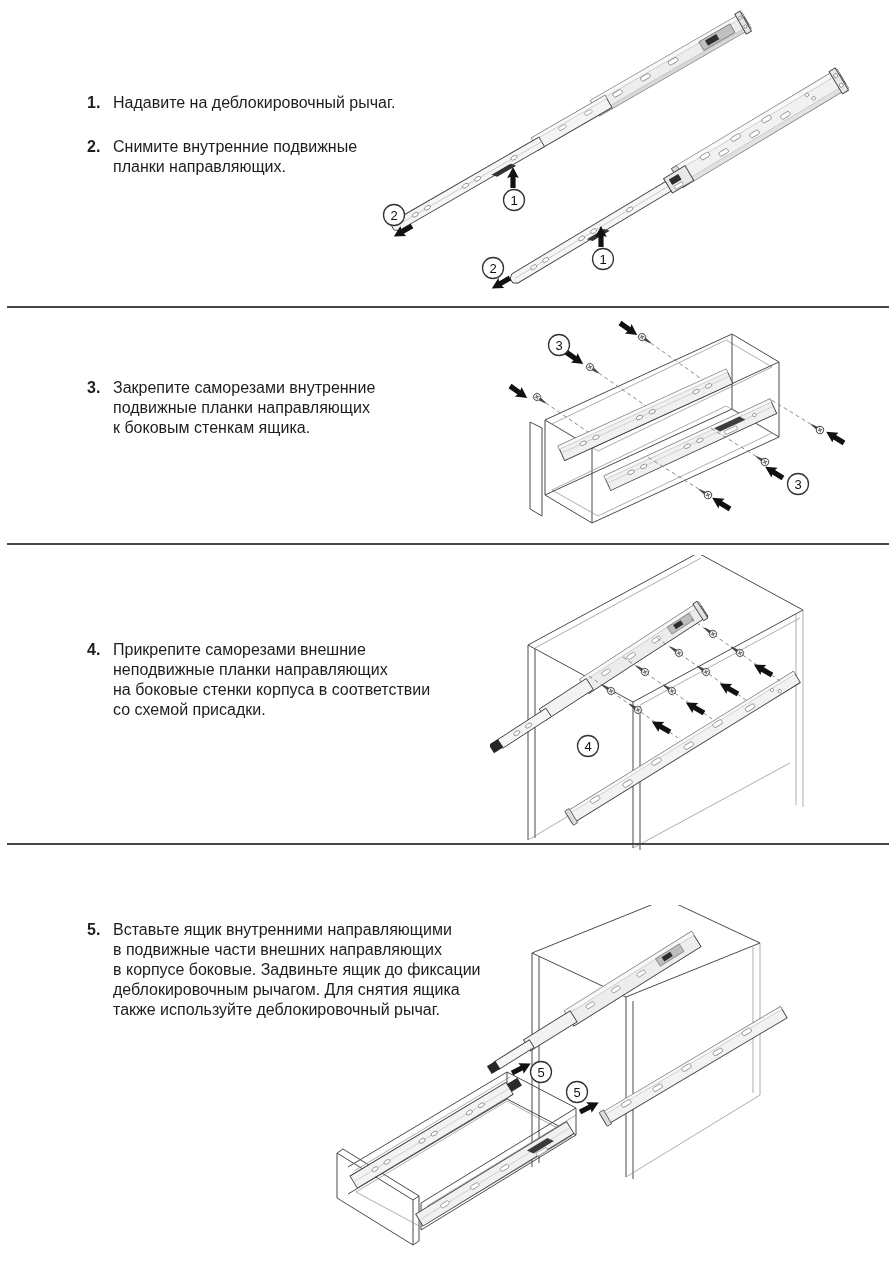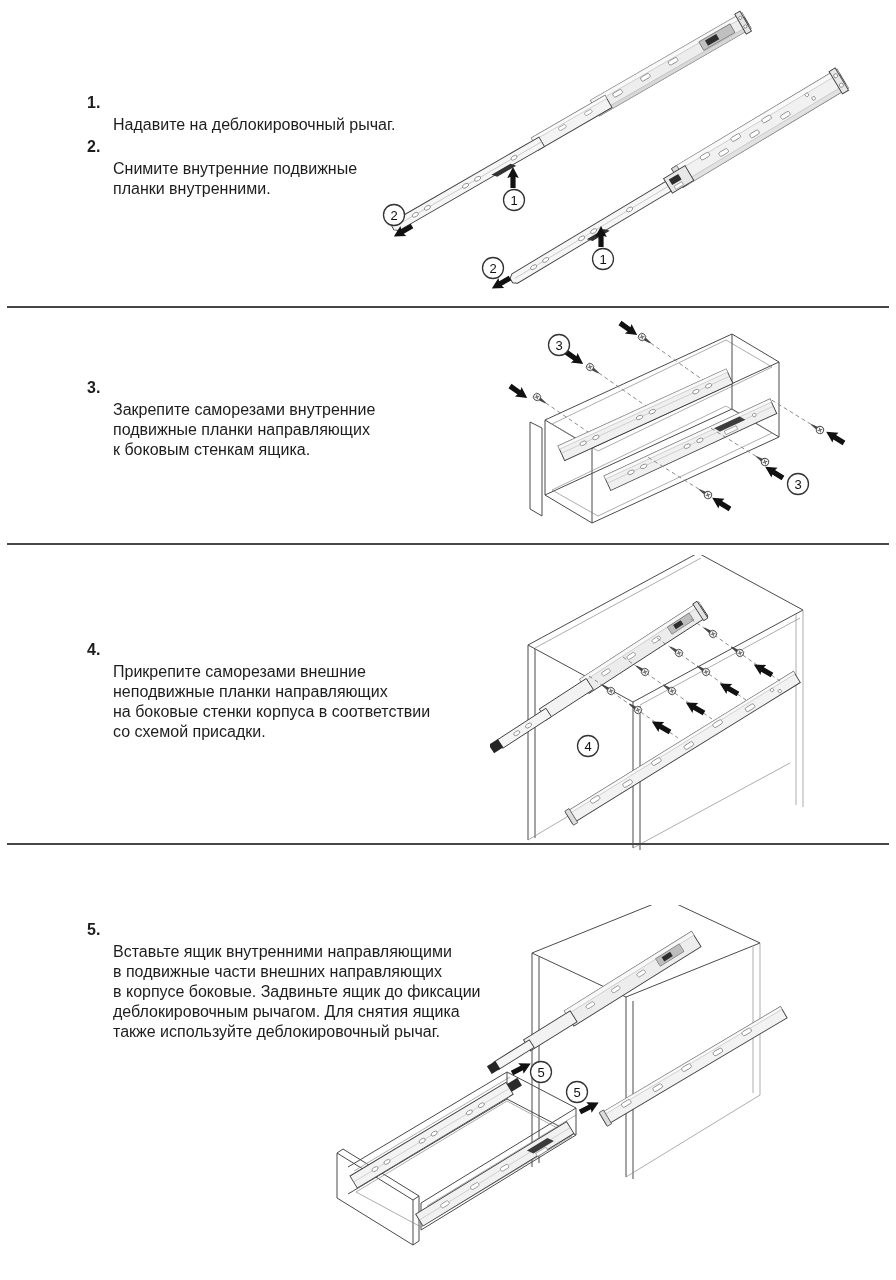--- a/index.html
+++ b/index.html
@@ -1,21 +1,21 @@
 <!DOCTYPE html>
 <html><head>
 <meta charset="utf-8">
 <style>
   html,body { margin:0; padding:0; background:#fff; }
   .page { position:relative; width:896px; height:1280px; background:#ffffff;
           font-family:"Liberation Sans", sans-serif; overflow:hidden; }
   .divider { position:absolute; left:7px; right:7px; height:2px; background:#474747; }
   .step { position:absolute; display:flex; color:#1d1d1d; font-size:16px; line-height:20px; }
   .step-num { font-weight:bold; width:26px; flex:none; }
-  .step-text { white-space:pre-line;margin-top:22px; }
+  .step-text { white-space:pre-line; }
   .fig { position:absolute; }
   
   .wf   { stroke:#4a4a4a; stroke-width:1; fill:none; }
   .wf2  { stroke:#8a8a8a; stroke-width:0.7; fill:none; }
   .rail { stroke:#3f3f3f; stroke-width:0.9; }
   .thin { stroke:#a8a8a8; stroke-width:0.45; }
   .dash { stroke:#7f7f7f; stroke-width:0.9; fill:none; stroke-dasharray:4 3; }
   .co   { fill:#fff; stroke:#333; stroke-width:1.3; }
   .co-num { font-family:"Liberation Sans",sans-serif; font-size:13px; fill:#111; text-anchor:middle; }
 </style>
@@ -38,21 +38,21 @@
     </defs>
   </svg>
 
   <div class="step" style="left:87px; top:93px;">
     <span class="step-num">1.</span>
     <span class="step-text">Надавите на деблокировочный рычаг.</span>
   </div>
   <div class="step" style="left:87px; top:137px;">
     <span class="step-num">2.</span>
     <span class="step-text">Снимите внутренние подвижные
-планки внутренними.</span>
+планки направляющих.</span>
   </div>
 
   <div class="fig" style="left:380px; top:10px;">
     <svg width="510" height="290" viewBox="0 0 510 290">
 
       <g transform="translate(10,213) rotate(-30)">
         <rect class="rail" x="235" y="-6" width="175" height="18" fill="#ededed"></rect>
         <rect class="thin" x="235" y="-6" width="175" height="4.5" fill="#f8f8f8"></rect>
         <rect class="thin" x="235" y="8.5" width="175" height="3.5" fill="#d8d8d8"></rect>
         <use href="#slotr" transform="translate(262,1.5)"></use>

